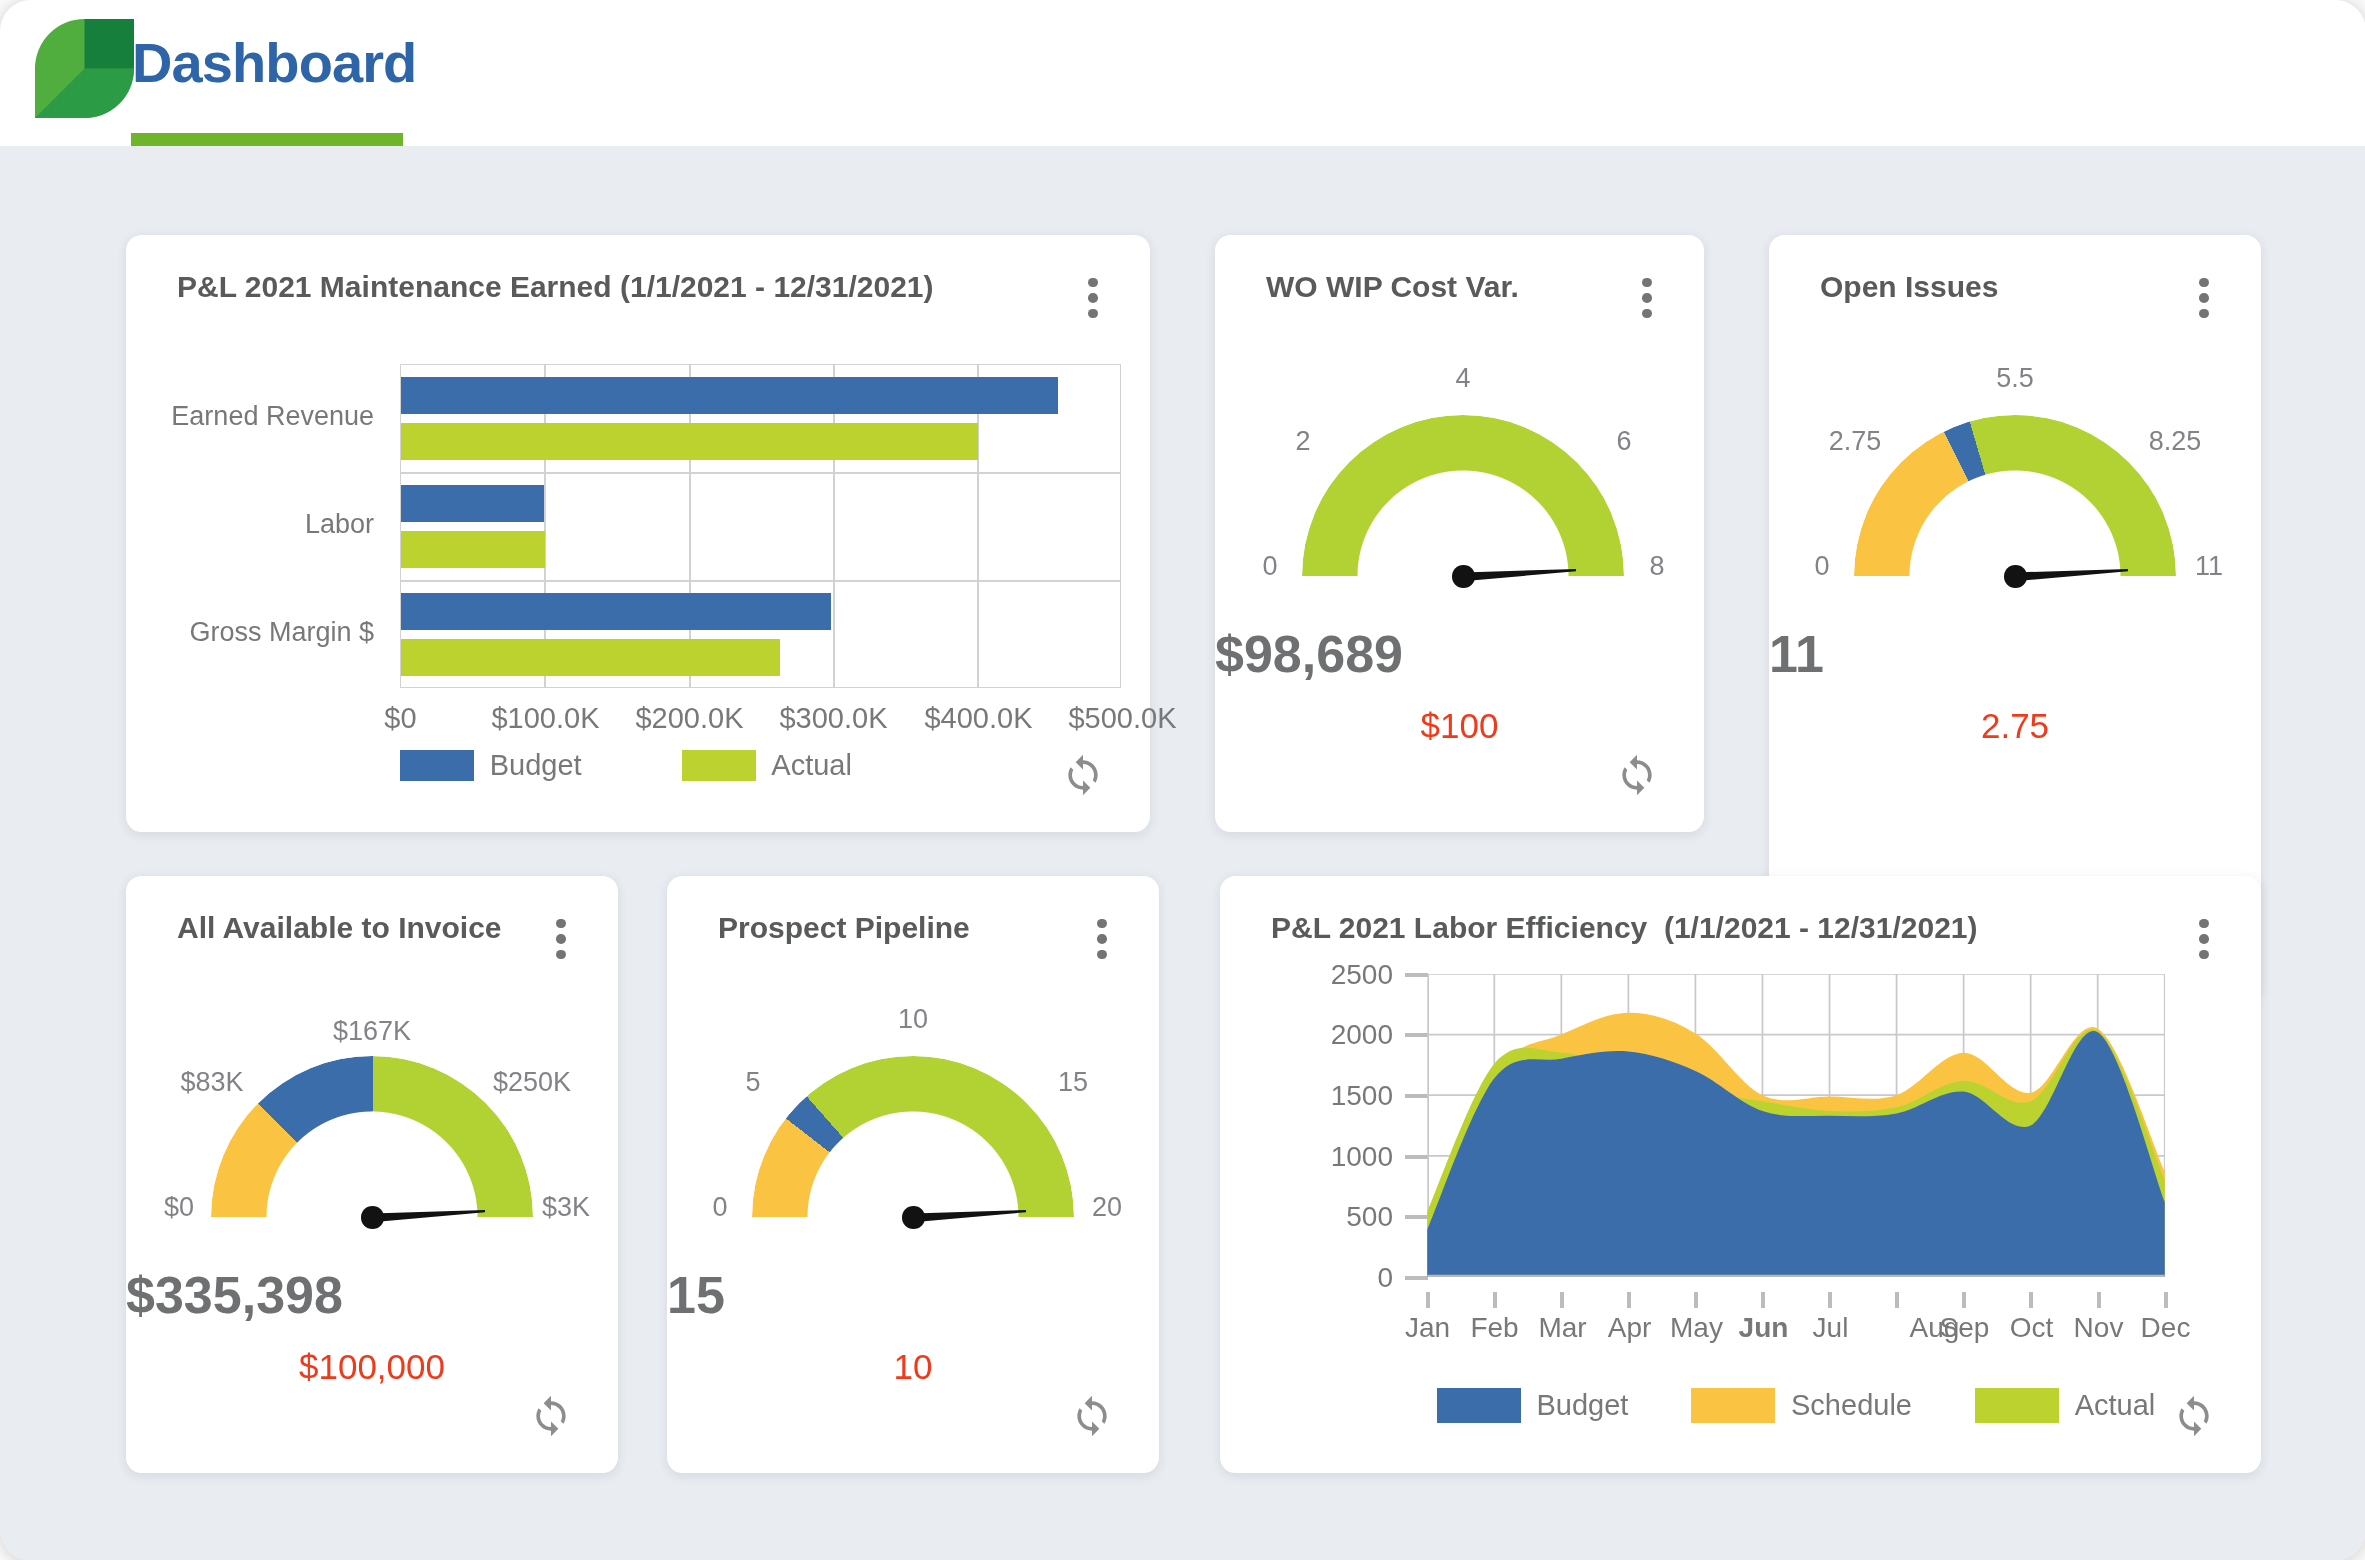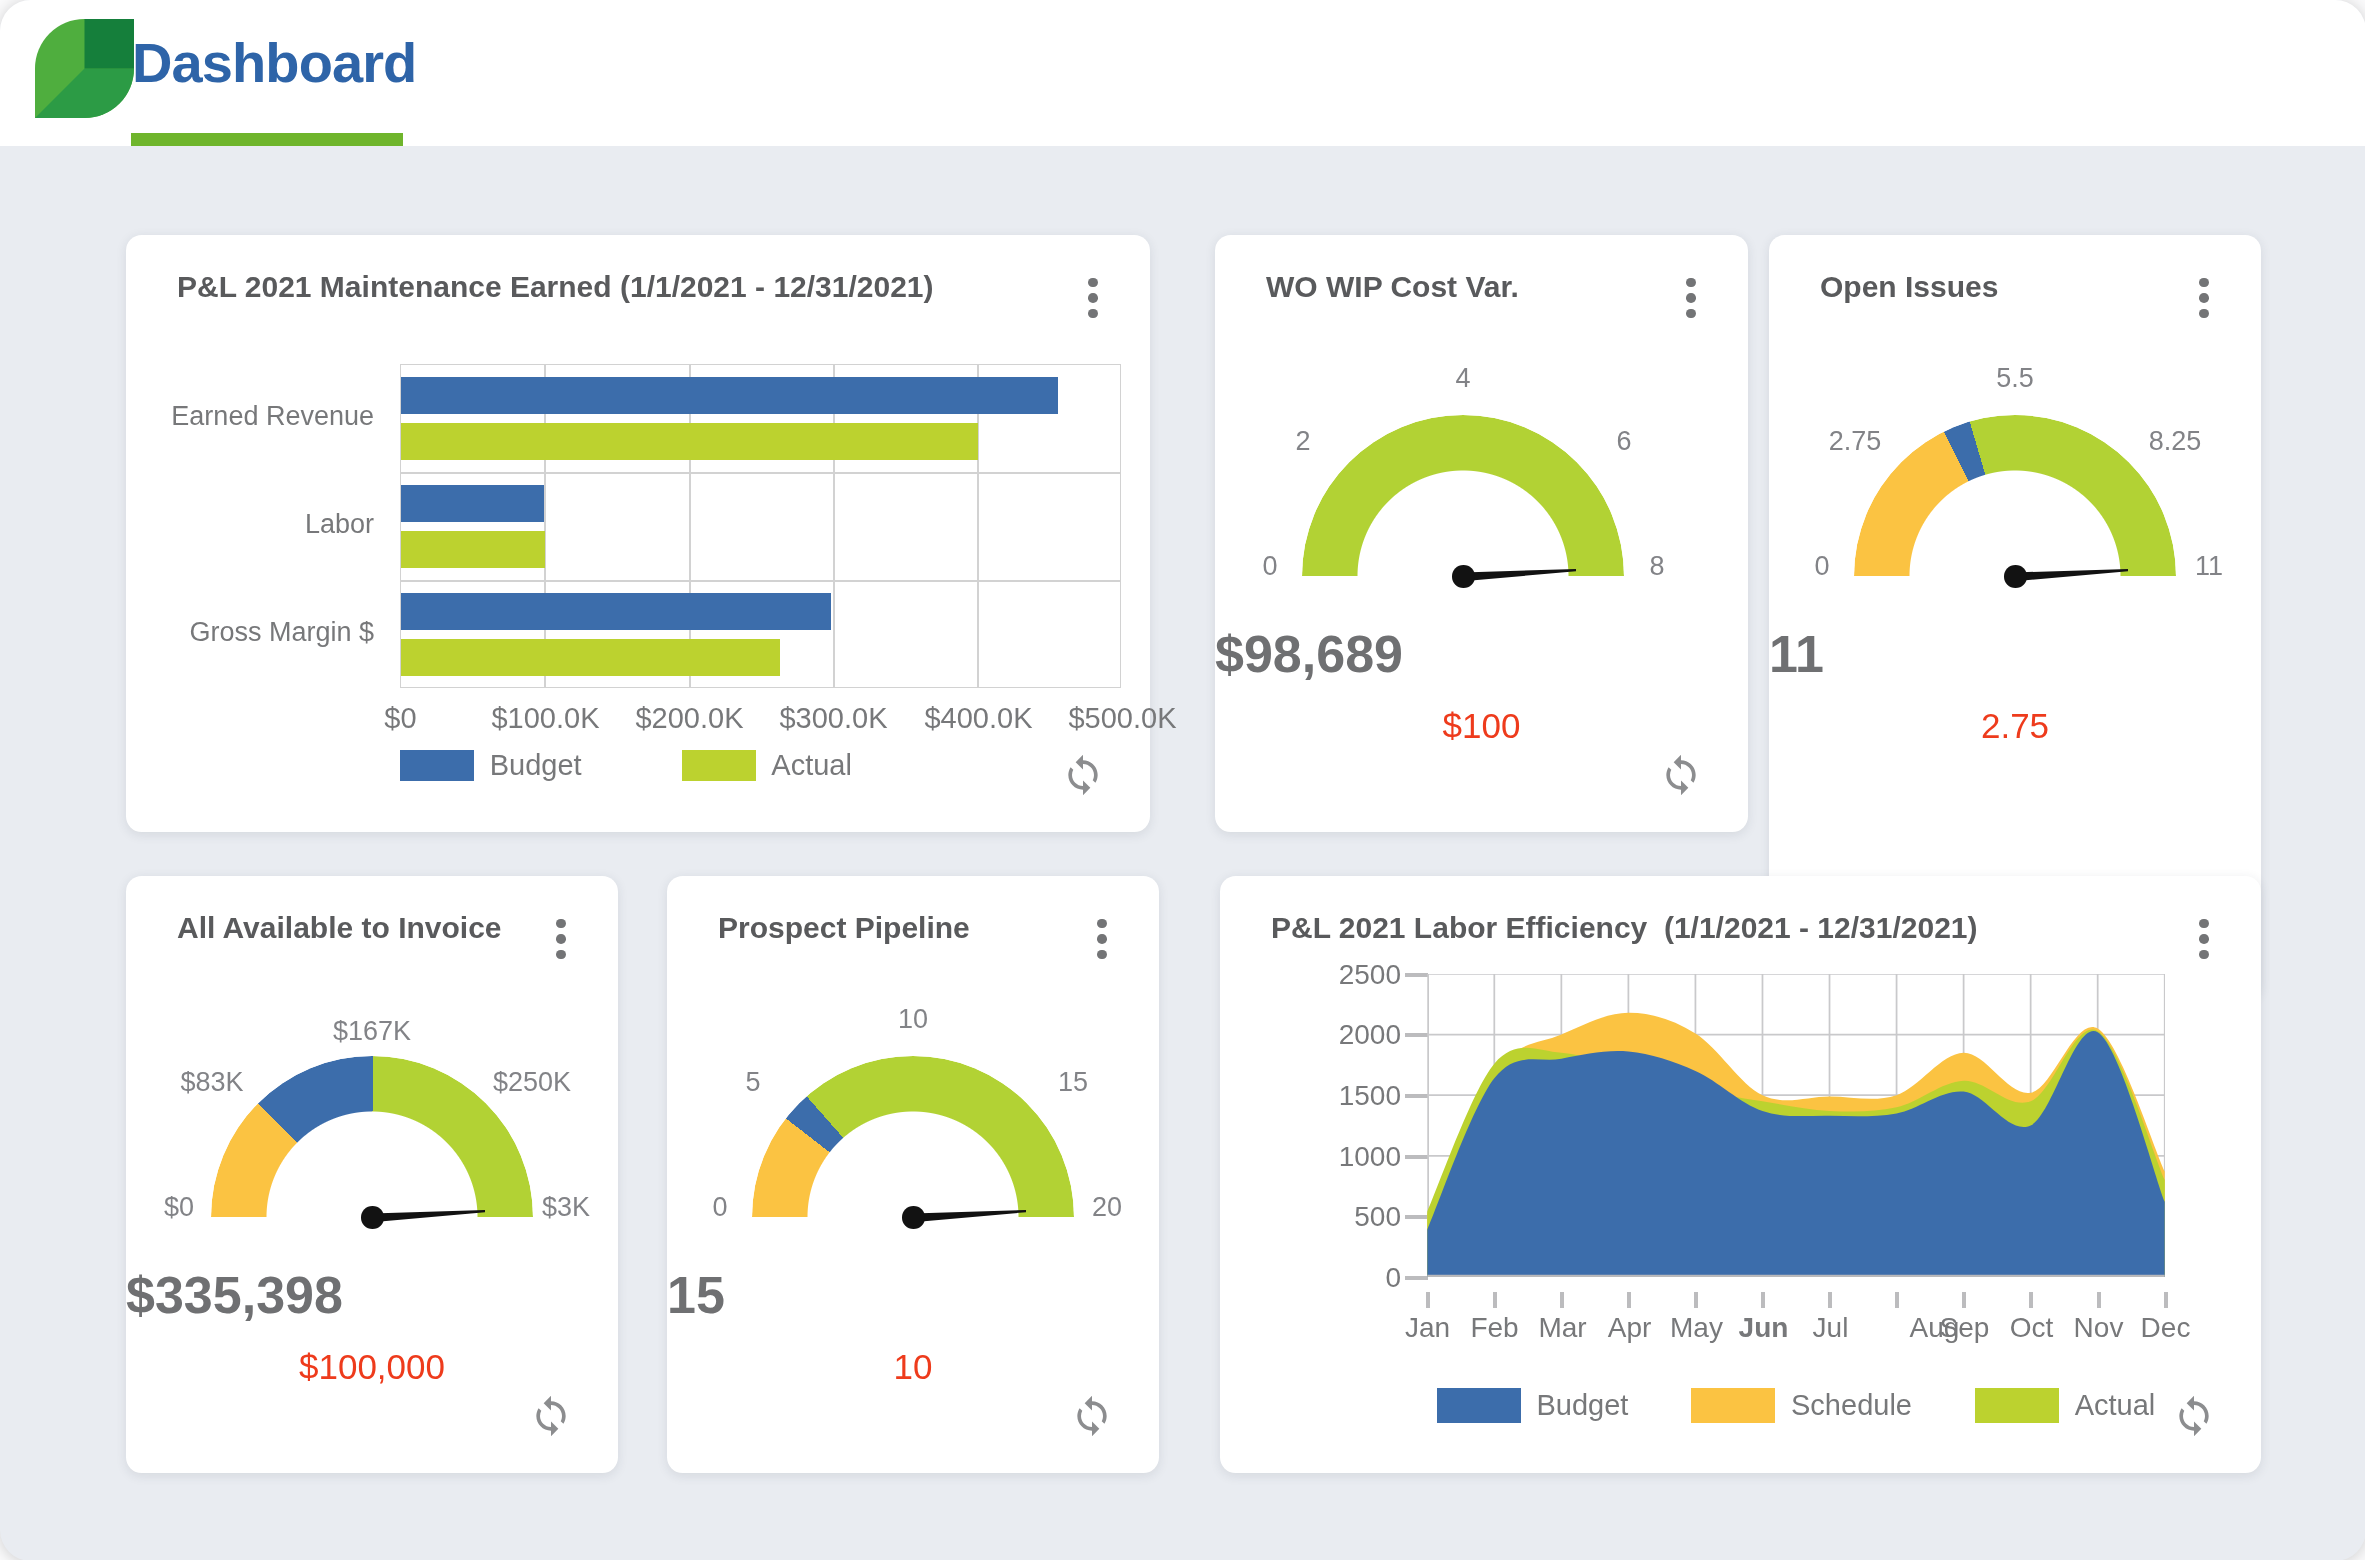--- a/index.html
+++ b/index.html
@@ -29,21 +29,21 @@
   
   .gauge-area{position:absolute;inset:0;}
   .gauge-arc{position:absolute;width:322px;height:161px;border-radius:322px 322px 0 0;}
   .gauge-tick{position:absolute;transform:translate(-50%,-50%);font-size:27px;color:#828387;white-space:nowrap;}
   .gauge-needle{position:absolute;width:113px;height:15.7px;background:#121212;clip-path:polygon(0 22%,100% 0,100% 14%,0 78%);transform-origin:0 50%;}
   .gauge-dot{position:absolute;width:22.7px;height:22.7px;border-radius:50%;background:#121212;}
   .gauge-value{position:absolute;left:0;right:0;top:389px;font-size:52px;font-weight:bold;color:#6f7072;}
   .gauge-target{position:absolute;left:0;right:0;top:471px;text-align:center;font-size:35px;color:#ee3b1c;}
   
   .area-chart{position:absolute;inset:0;}
-  .area-ylabel{position:absolute;left:0;width:173px;text-align:right;font-size:28px;color:#77787a;padding-left:8px;}
+  .area-ylabel{position:absolute;left:0;width:173px;text-align:right;font-size:28px;color:#77787a;}
   .ydash{position:absolute;left:185px;width:22.7px;height:3.5px;background:#bcbcbe;}
   .xdash{position:absolute;width:3.5px;height:15.7px;background:#bcbcbe;top:416px;}
   .area-xlabel{position:absolute;width:105px;margin-left:-52px;text-align:center;font-size:28px;color:#77787a;top:436px;}
 </style>
 </head>
 <body>
 
 <div class="page">
 
   <div class="header">
@@ -98,21 +98,21 @@
         <span class="legend-label">Actual</span>
       </div>
     </div>
     <button class="refresh-btn">
       <svg viewBox="0 0 24 24">
           <path d="M12 4V1L8 5l4 4V6c3.31 0 6 2.69 6 6 0 1.01-.25 1.97-.7 2.8l1.46 1.46C19.54 15.03 20 13.57 20 12c0-4.42-3.58-8-8-8zm0 14c-3.31 0-6-2.69-6-6 0-1.01.25-1.97.7-2.8L5.24 7.74C4.46 8.97 4 10.43 4 12c0 4.42 3.58 8 8 8v3l4-4-4-4v3z"></path>
         </svg>
     </button>
   </div>
 
-  <div class="card" style="left:1215px;top:235px;width:533px;height:597px;">
+  <div class="card" style="left:1215px;top:235px;width:489px;height:597px;">
     <div class="card-title">WO WIP Cost Var.</div>
     <button class="kebab">
         <span class="dot"></span>
         <span class="dot"></span>
         <span class="dot"></span>
       </button>
     <div class="gauge-area">
         <div class="gauge-arc" style="left: 87px; top: 180px; background: conic-gradient(from 270deg at 50% 100%, rgb(178, 210, 52) 0deg, rgb(178, 210, 52) 180deg, transparent 180deg); mask: radial-gradient(circle at 50% 100%, transparent 105px, rgb(0, 0, 0) 106px);"></div>
         <div class="gauge-tick" style="left: 55px; top: 331px;">0</div>
         <div class="gauge-tick" style="left: 88px; top: 206px;">2</div>

